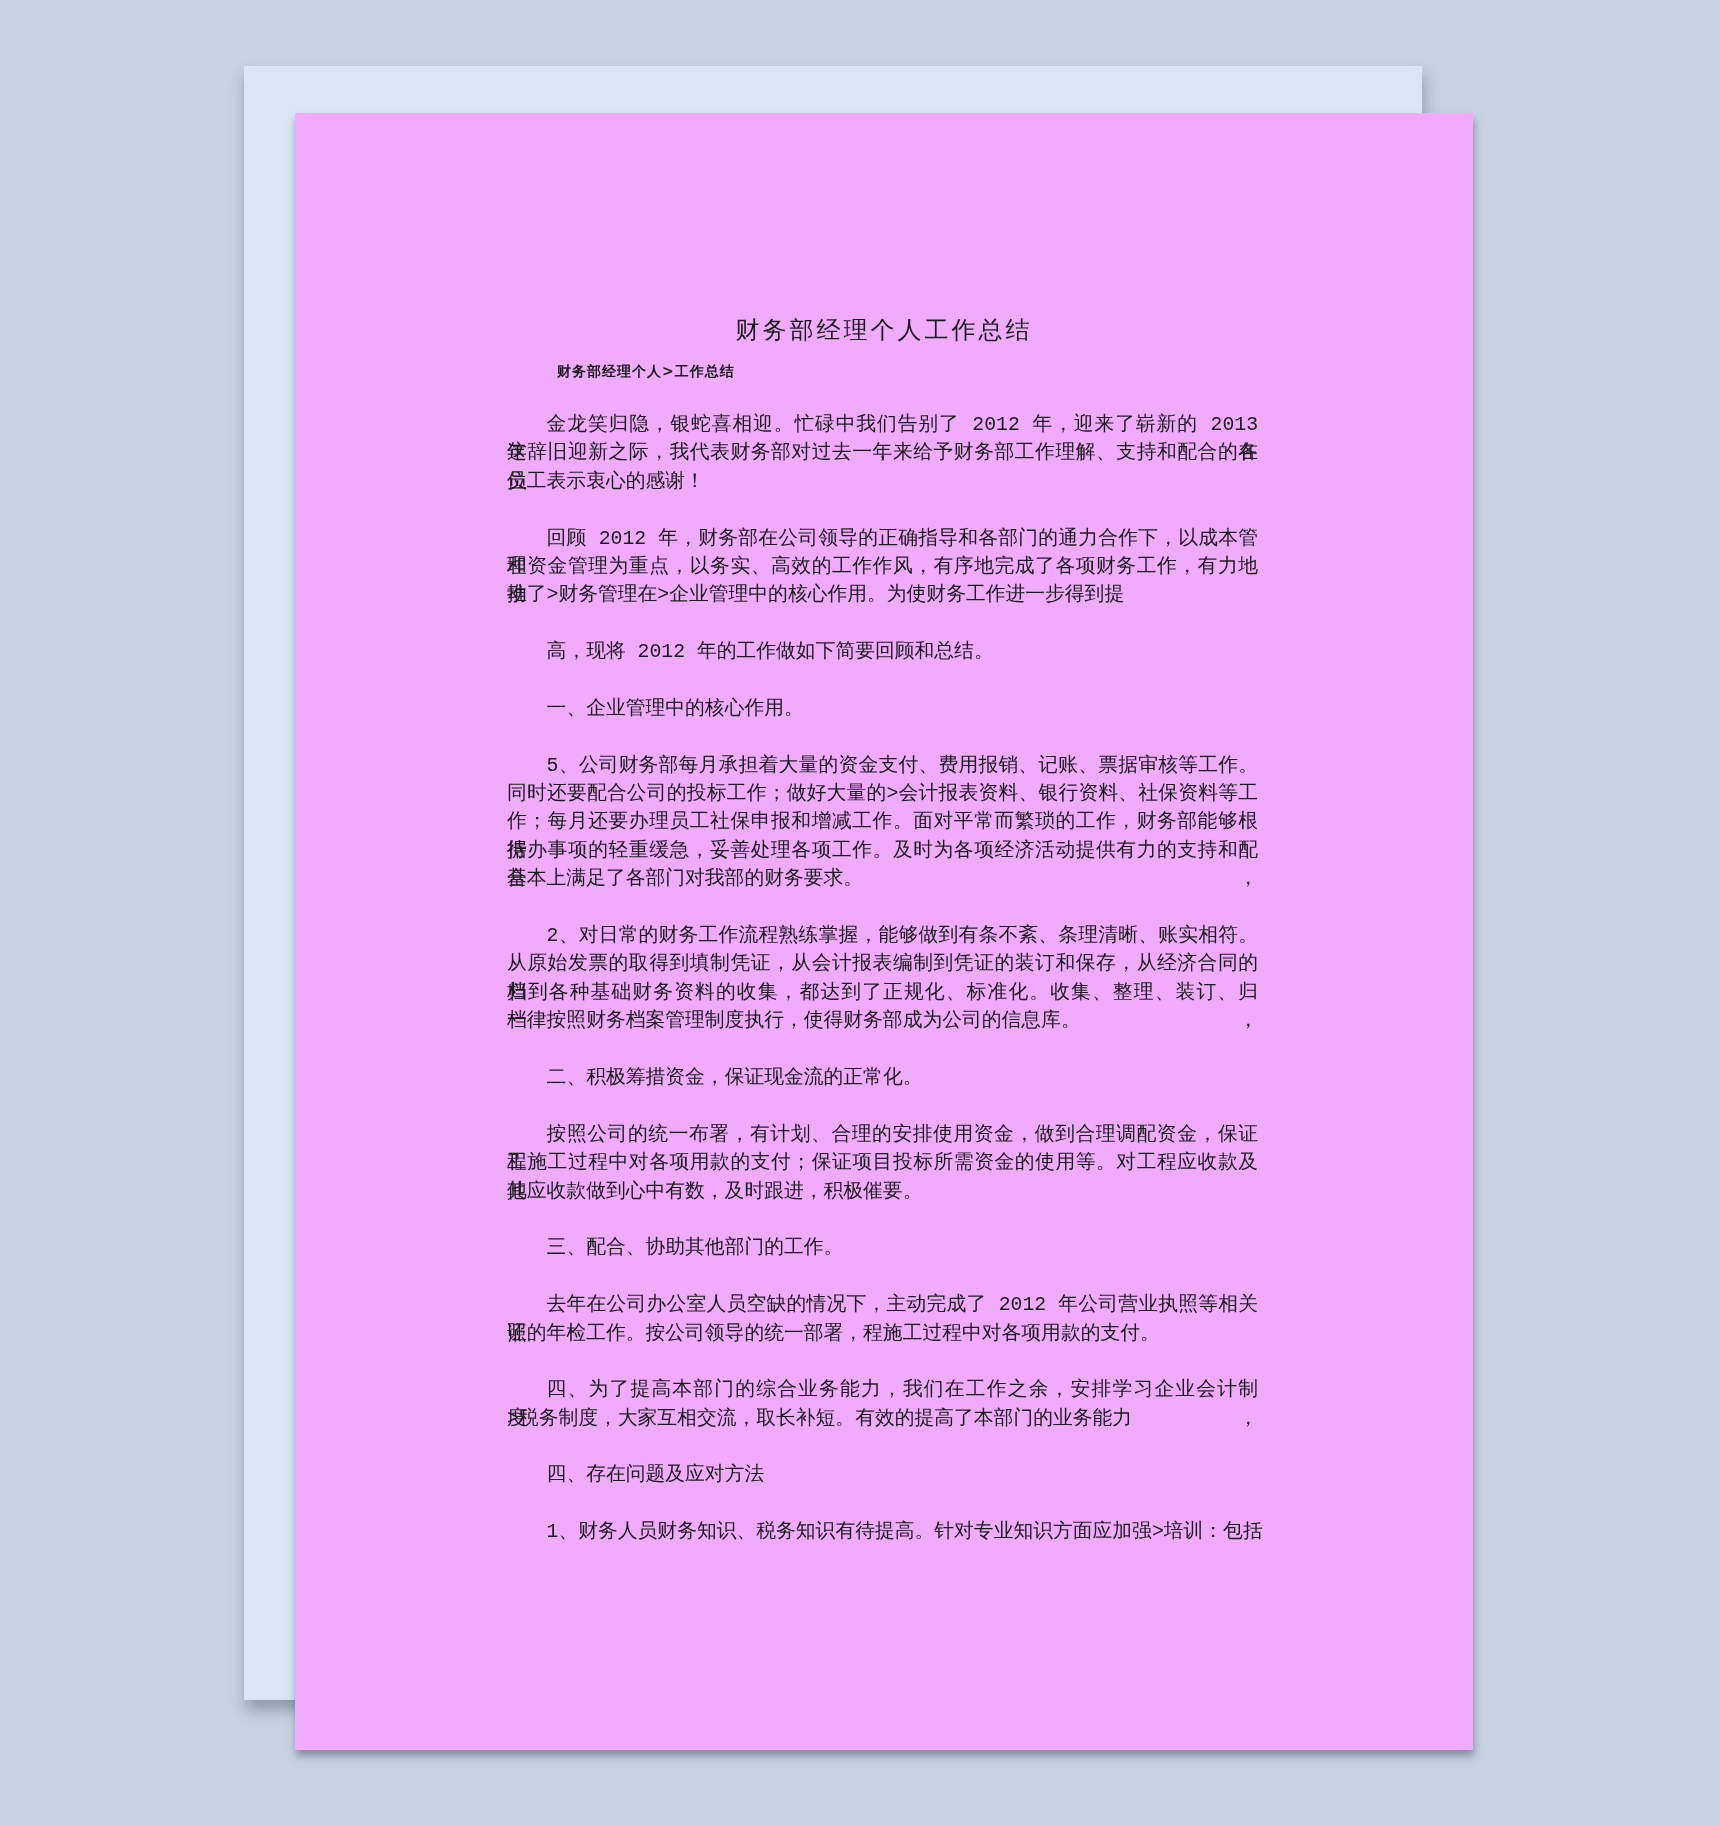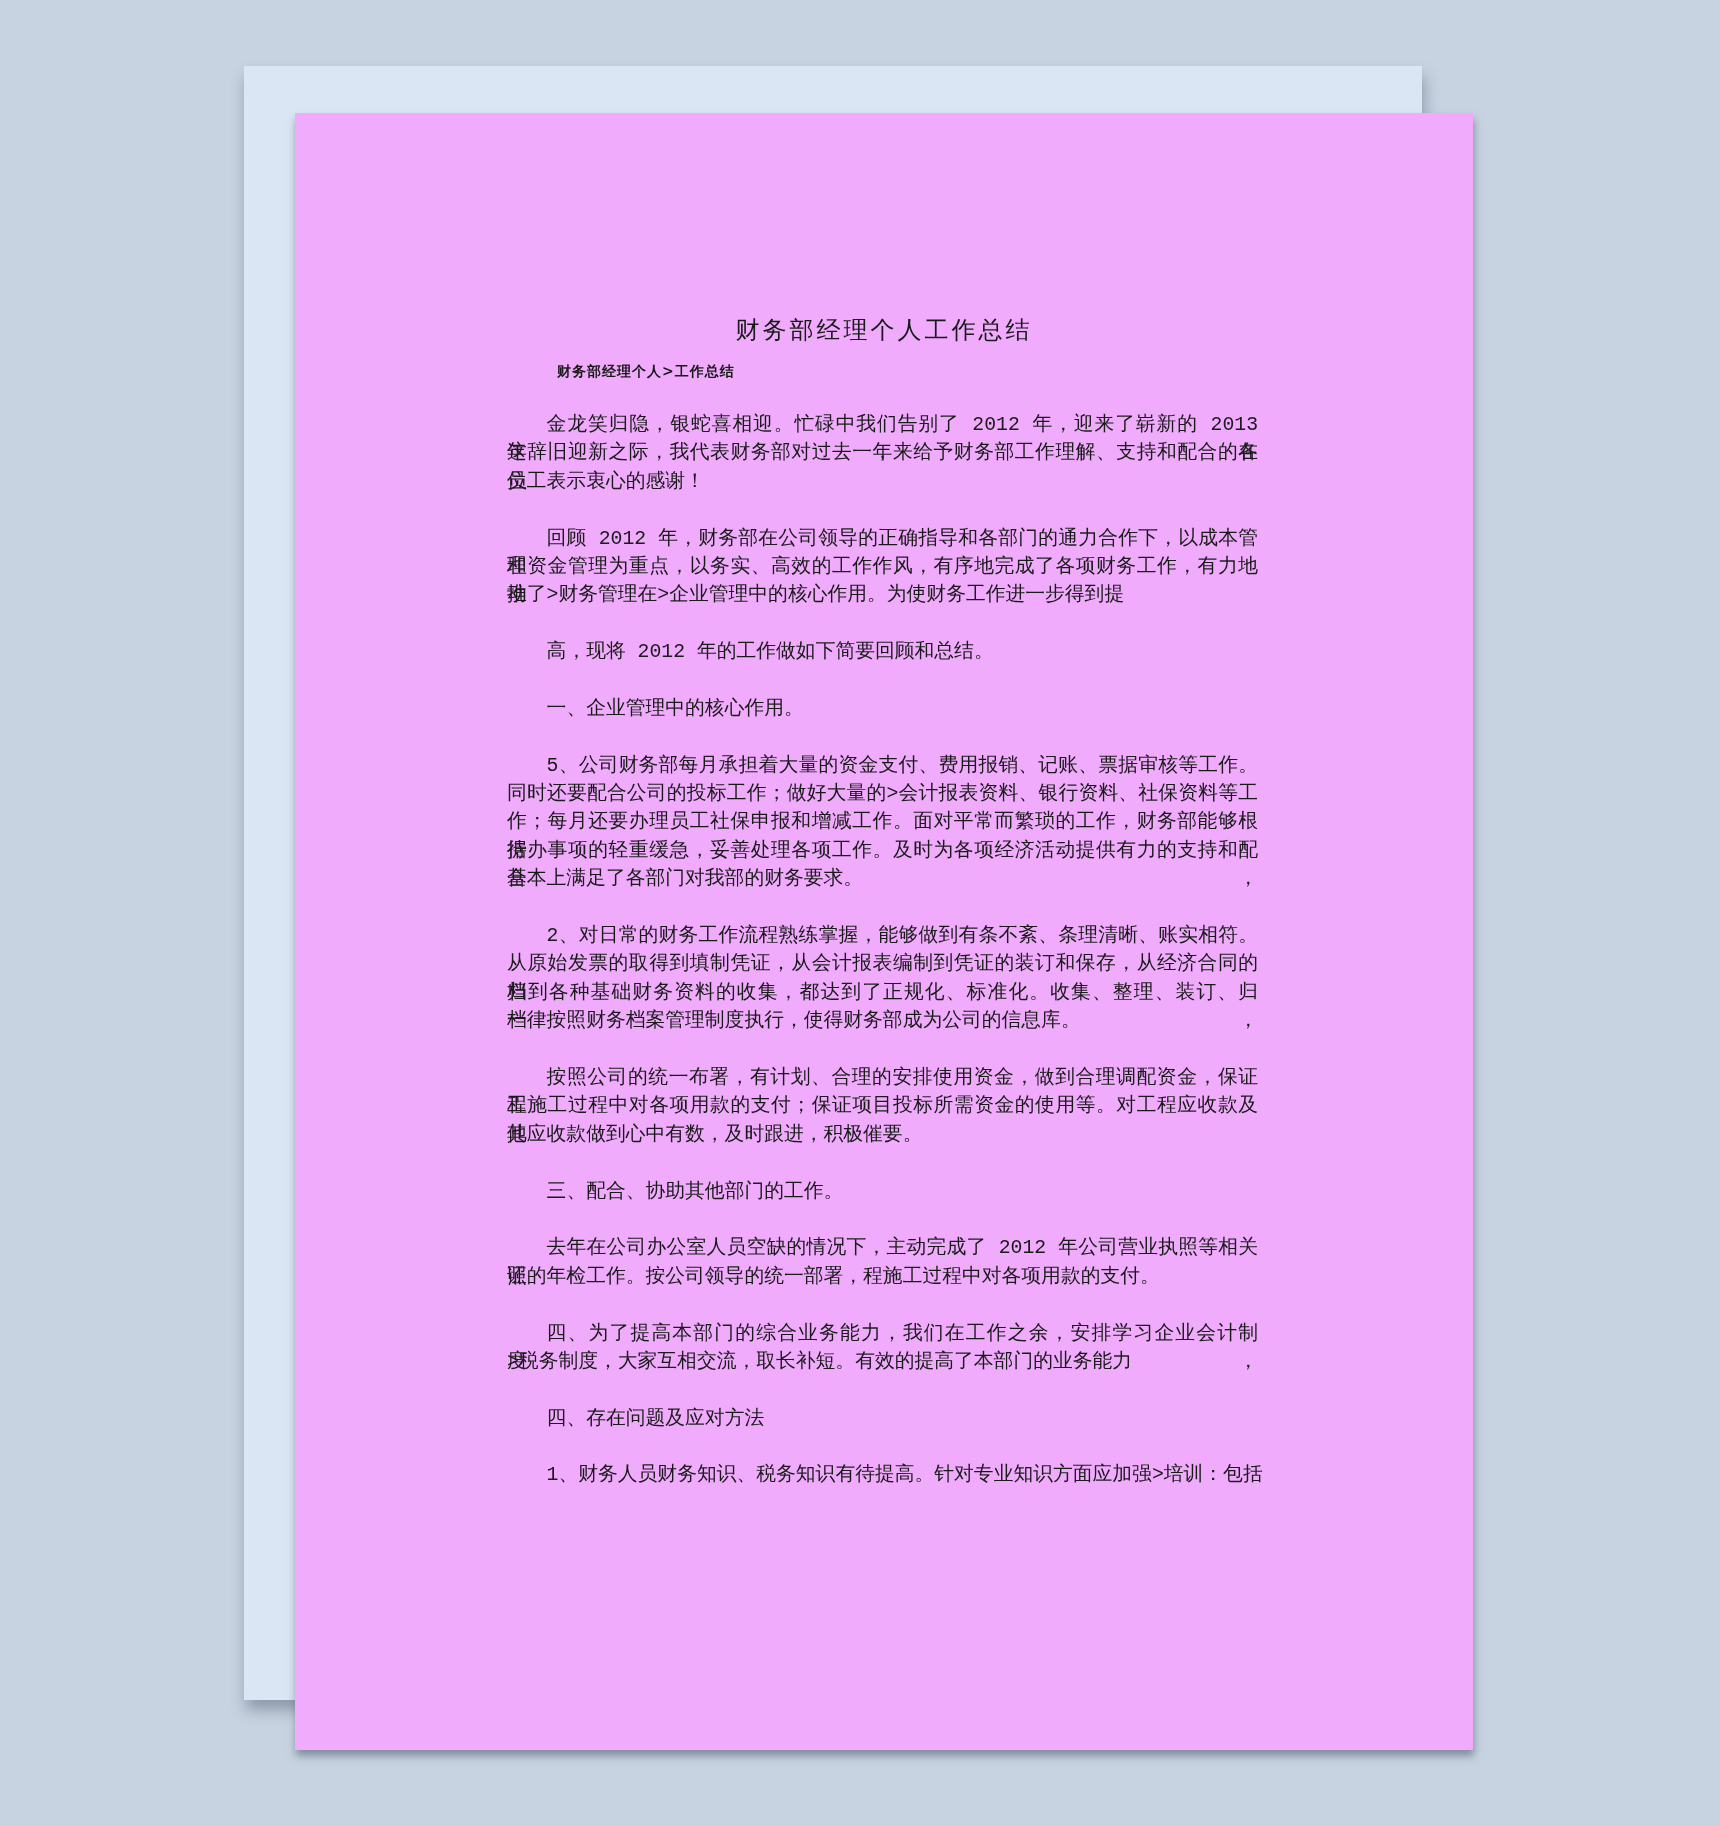--- a/index.html
+++ b/index.html
@@ -74,20 +74,23 @@
         <div class="line full">待办事项的轻重缓急，妥善处理各项工作。及时为各项经济活动提供有力的支持和配合，</div>
         <div class="line last">基本上满足了各部门对我部的财务要求。</div>
       </div>
       <div class="para">
         <div class="line full first">2、对日常的财务工作流程熟练掌握，能够做到有条不紊、条理清晰、账实相符。</div>
         <div class="line full">从原始发票的取得到填制凭证，从会计报表编制到凭证的装订和保存，从经济合同的归</div>
         <div class="line full">档到各种基础财务资料的收集，都达到了正规化、标准化。收集、整理、装订、归档，</div>
         <div class="line last">一律按照财务档案管理制度执行，使得财务部成为公司的信息库。</div>
       </div>
       <div class="para">
+        <div class="line last first">二、积极筹措资金，保证现金流的正常化。</div>
+      </div>
+      <div class="para">
         <div class="line full first">按照公司的统一布署，有计划、合理的安排使用资金，做到合理调配资金，保证工</div>
         <div class="line full">程施工过程中对各项用款的支付；保证项目投标所需资金的使用等。对工程应收款及其</div>
         <div class="line last">他应收款做到心中有数，及时跟进，积极催要。</div>
       </div>
       <div class="para">
         <div class="line last first">三、配合、协助其他部门的工作。</div>
       </div>
       <div class="para">
         <div class="line full first">去年在公司办公室人员空缺的情况下，主动完成了 2012 年公司营业执照等相关证</div>
         <div class="line last">照的年检工作。按公司领导的统一部署，程施工过程中对各项用款的支付。</div>

